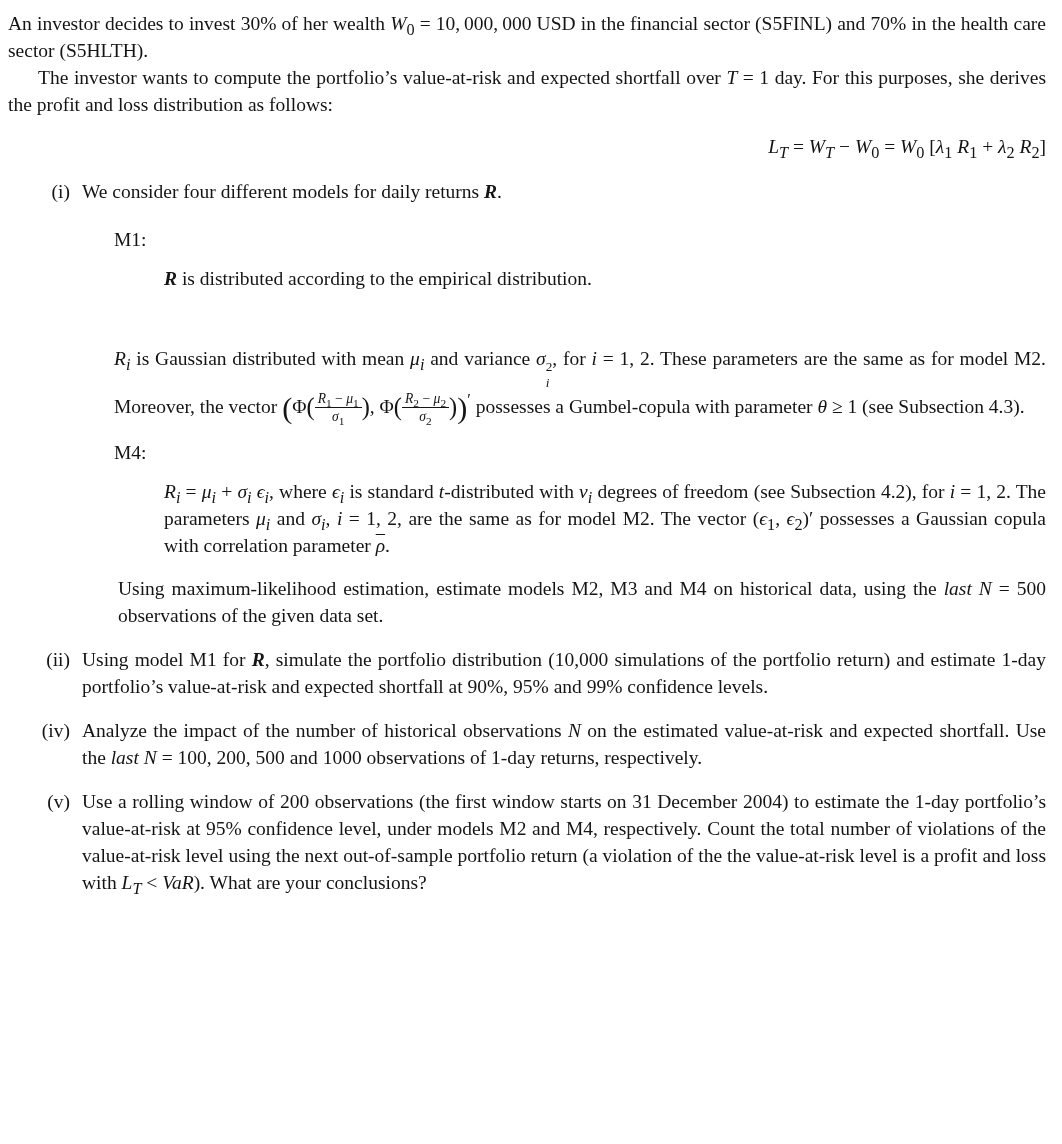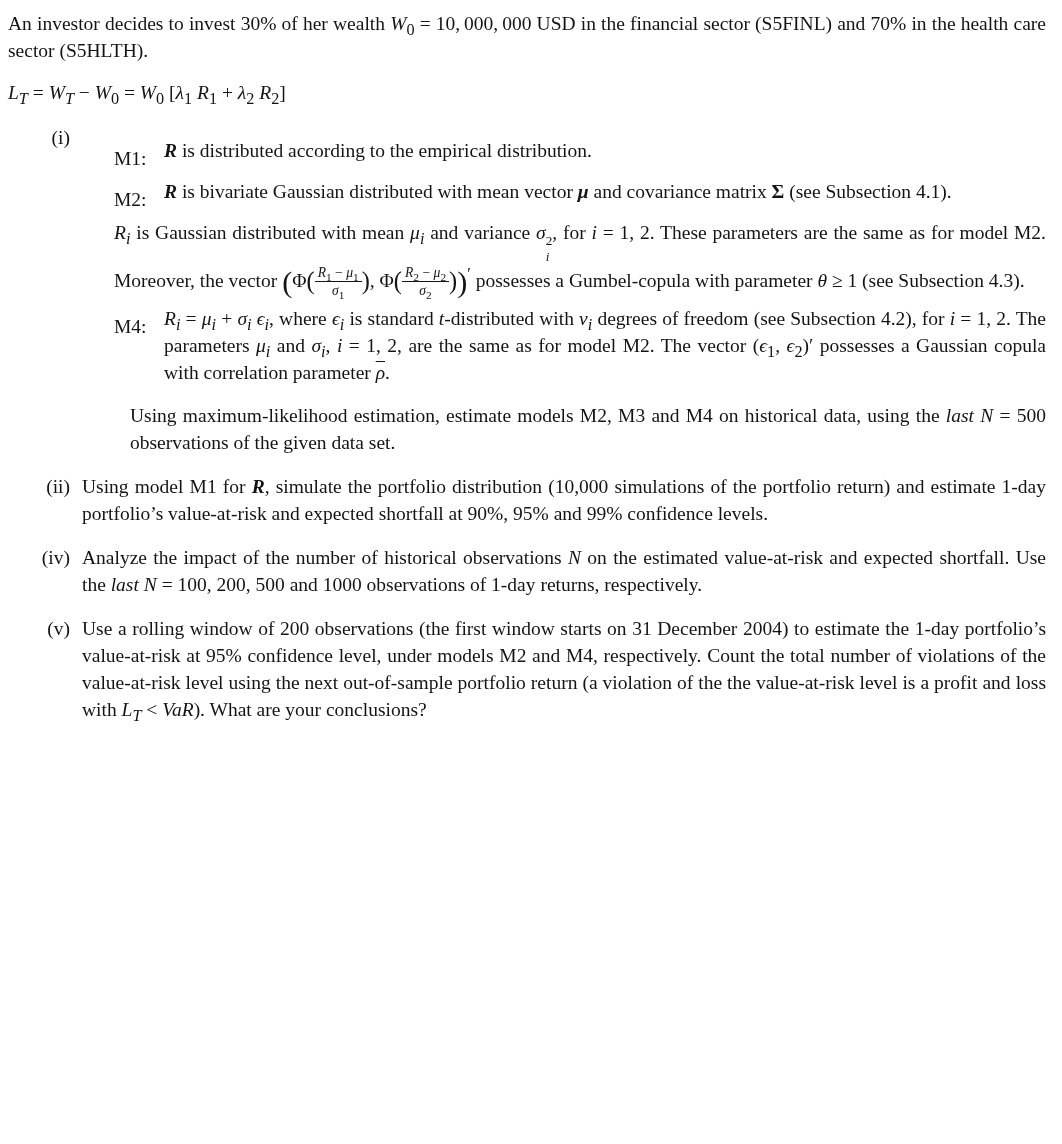--- a/index.html
+++ b/index.html
@@ -6,65 +6,63 @@
   html,body { background:#ffffff; }
   body {
     width:1062px; height:1144px; overflow:hidden;
     color:#141414;
     font-family:"Liberation Serif", "DejaVu Serif", serif;
     font-size:19.5px; line-height:27px;
   }
   .page { padding:10px 16px 0 8px; }
   p { text-align:justify; }
   .indent { text-indent:30px; }
-  .equation { text-align:left; margin:15px 0 17px; }
+  .equation { text-align:right; margin:15px 0 17px; }
   .enum { margin-top:18px; }
   .enum-item { display:flex; margin-top:17px; }
   .enum-label { flex:0 0 74px; text-align:right; padding-right:12px; }
   .enum-body { flex:1; text-align:justify; }
   .gap-large { }
   .models { margin-top:13px; }
   .model-item { display:flex; margin-left:32px; margin-top:6px; }
   .model-label { flex:0 0 50px;margin-top:8px; }
-  .model-body { flex:1; text-align:justify; }
-  .note { margin-left:48px; margin-top:16px; text-align:justify; }
+  .model-body { flex:1; text-align:justify;margin-top:47px; }
+  .note { margin-left:36px; margin-top:16px; text-align:justify; }
   
   .frac { display:inline-block; vertical-align:middle; text-align:center; font-size:0.7em; line-height:1.15; }
   .frac .num { display:block; border-bottom:1.3px solid #141414; padding:0 3px 1px; }
   .frac .den { display:block; padding-top:1px;text-align:center; }
   .pL { font-size:1.55em; vertical-align:-0.18em; line-height:1; display:inline-block; font-style:normal; }
   .pM { font-size:1.25em; vertical-align:-0.12em; line-height:1; display:inline-block; font-style:normal; }
   .supsub { display:inline-flex; flex-direction:column; vertical-align:-0.45em; font-size:0.68em; line-height:1.2; text-align:left; }
   .obar { text-decoration:overline; }
   sub, sup { line-height:0; }
 </style>
 </head>
 <body>
 
 <div class="page">
 
   <p>An investor decides to invest 30% of her wealth <i>W</i><sub>0</sub> = 10, 000, 000 USD in the financial sector (S5FINL) and 70% in the health care sector (S5HLTH).</p>
 
+  <p class="indent">The investor wants to compute the portfolio’s value-at-risk and expected shortfall over <i>T</i> = 1 day. For this purposes, she derives the profit and loss distribution as follows:</p>
 
   <div class="equation"><i>L</i><sub><i>T</i></sub> = <i>W</i><sub><i>T</i></sub> − <i>W</i><sub>0</sub> = <i>W</i><sub>0</sub> [<i>λ</i><sub>1</sub> <i>R</i><sub>1</sub> + <i>λ</i><sub>2</sub> <i>R</i><sub>2</sub>]</div>
 
 
   <div class="enum">
 
     <div class="enum-item">
       <span class="enum-label">(i)</span>
       <div class="enum-body">
+        <p>We consider four different models for daily returns <b><i>R</i></b>.</p>
         <div class="models">
           <div class="model-item">
             <span class="model-label">M1:</span>
             <div class="model-body"><b><i>R</i></b> is distributed according to the empirical distribution.</div>
-          </div>
-          <div class="model-item">
-            <span class="model-label">M2:</span>
-            <div class="model-body"><b><i>R</i></b> is bivariate Gaussian distributed with mean vector <b><i>μ</i></b> and covariance matrix <b>Σ</b> (see Subsection 4.1).</div>
           </div>
           <div class="model-item">
             <div class="model-body"><i>R<sub>i</sub></i> is Gaussian distributed with mean <i>μ<sub>i</sub></i> and variance <i>σ</i><span class="supsub">
                   <span>2</span>
                   <span><i>i</i></span>
                 </span>, for <i>i</i> = 1, 2. These parameters are the same as for model M2. Moreover, the vector <span class="pL">(</span>Φ<span class="pM">(</span><span class="frac"><span class="num"><i>R</i><sub>1</sub> − <i>μ</i><sub>1</sub></span><span class="den"><i>σ</i><sub>1</sub></span></span><span class="pM">)</span>, Φ<span class="pM">(</span><span class="frac"><span class="num"><i>R</i><sub>2</sub> − <i>μ</i><sub>2</sub></span><span class="den"><i>σ</i><sub>2</sub></span></span><span class="pM">)</span><span class="pL">)</span><sup>′</sup> possesses a Gumbel-copula with parameter <i>θ</i> ≥ 1 (see Subsection 4.3).</div>
           </div>
           <div class="model-item">
             <span class="model-label">M4:</span>
             <div class="model-body"><i>R<sub>i</sub></i> = <i>μ<sub>i</sub></i> + <i>σ<sub>i</sub></i> <i>ϵ<sub>i</sub></i>, where <i>ϵ<sub>i</sub></i> is standard <i>t</i>-distributed with <i>ν<sub>i</sub></i> degrees of freedom (see Subsection 4.2), for <i>i</i> = 1, 2. The parameters <i>μ<sub>i</sub></i> and <i>σ<sub>i</sub></i>, <i>i</i> = 1, 2, are the same as for model M2. The vector (<i>ϵ</i><sub>1</sub>, <i>ϵ</i><sub>2</sub>)′ possesses a Gaussian copula with correlation parameter <span class="obar"><i>ρ</i></span>.</div>

